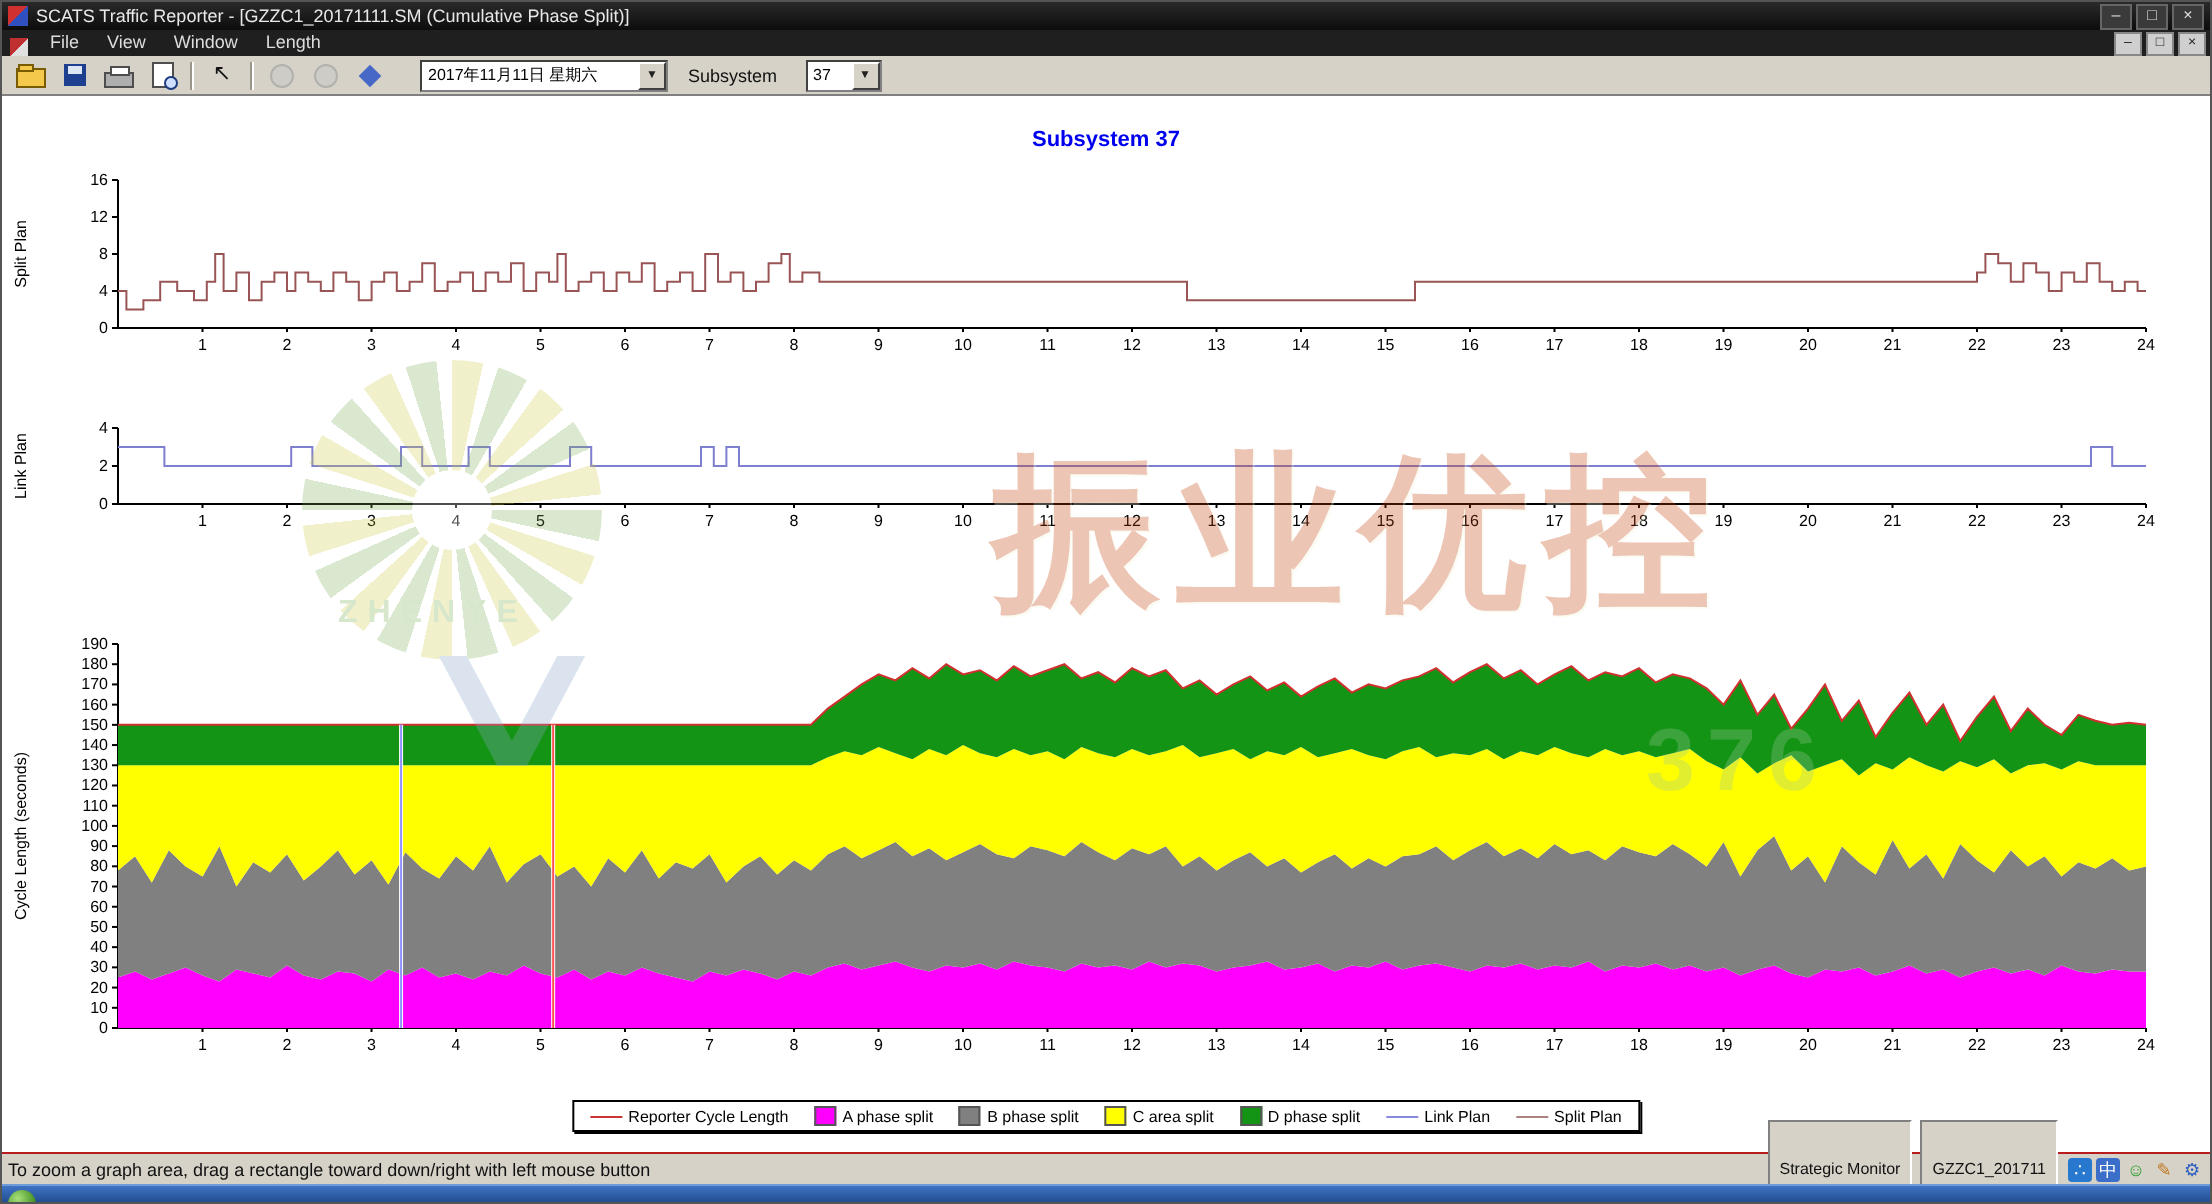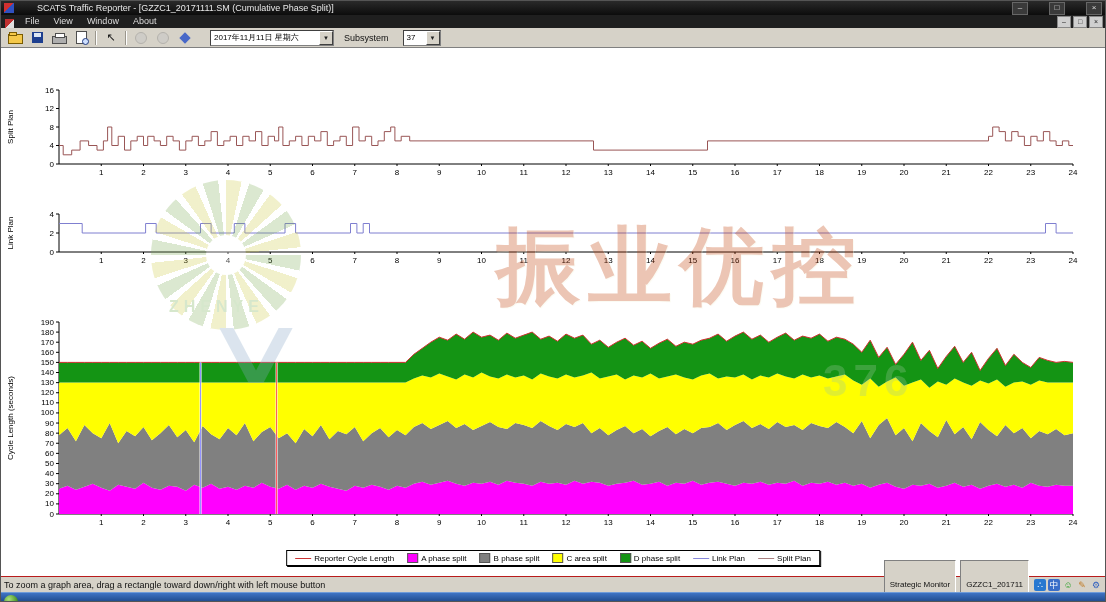--- a/index.html
+++ b/index.html
@@ -1,18 +1,18 @@
 <!DOCTYPE html>
 <html><head>
 <meta charset="utf-8">
 <style>
   html,body{margin:0;padding:0;width:1106px;height:602px;font-family:"Liberation Sans",sans-serif;background:#c0c0c0;}
   .app{position:relative;width:1106px;height:602px;overflow:hidden;background:#fff;border:1px solid #555;box-sizing:border-box;}
   
-  .titlebar{position:absolute;top:0;left:0;right:0;height:14px;background:linear-gradient(#2a2a2a,#0c0c0c);color:#e8e8e8;display:flex;align-items:center;font-size:9px;padding:0 3px;gap:19px;}
+  .titlebar{position:absolute;top:0;left:0;right:0;height:14px;background:linear-gradient(#2a2a2a,#0c0c0c);color:#e8e8e8;display:flex;align-items:center;font-size:9px;padding:0 3px;}
   .titlebar .app-ico{width:10px;height:10px;background:linear-gradient(135deg,#d03030 50%,#3050c0 50%);margin-right:4px;flex:0 0 auto;}
   .titlebar .ttl{flex:1;white-space:nowrap;overflow:hidden;}
   .winbtn{width:14px;height:11px;margin-left:2px;background:#3a3a3a;border:1px solid #666;color:#ddd;font-size:8px;line-height:10px;text-align:center;cursor:default;}
   
   .menubar{position:absolute;top:14px;left:0;right:0;height:13px;background:#1f1f1f;color:#ddd;display:flex;align-items:flex-end;font-size:9px;}
   .menubar .mdi-ico{width:9px;height:9px;margin:0 4px;background:linear-gradient(135deg,#c03030 50%,#e0e0e0 50%);}
   .menu-item{padding:0 7px;height:13px;line-height:13px;}
   .menubar .spacer{flex:1;}
   .mdibtn{width:12px;height:10px;margin-right:2px;background:#cfcfcf;border:1px solid #888;color:#222;font-size:7px;line-height:9px;text-align:center;}
   
@@ -81,21 +81,21 @@
     <span class="winbtn">–</span>
     <span class="winbtn">□</span>
     <span class="winbtn">×</span>
   </div>
 
   <div class="menubar">
     <span class="mdi-ico"></span>
     <span class="menu-item">File</span>
     <span class="menu-item">View</span>
     <span class="menu-item">Window</span>
-    <span class="menu-item">About</span>
+    <span class="menu-item">Length</span>
     <span class="spacer"></span>
     <span class="mdibtn">–</span>
     <span class="mdibtn">□</span>
     <span class="mdibtn">×</span>
   </div>
 
   <div class="toolbar">
     <span id="toolbar-buttons" style="display:flex;align-items:center;">
         <span class="tbtn">
           <span class="ic ic-folder-open-icon"></span>
@@ -129,20 +129,21 @@
       <span class="carr">▼</span>
     </div>
     <span class="tlabel">Subsystem</span>
     <div class="combo" style="width:36px;">
       <span class="cval" style="flex:1;">37</span>
       <span class="carr">▼</span>
     </div>
   </div>
 
   <div class="client">
+    <div class="chart-title">Subsystem 37</div>
     <svg id="chart-split" width="1100" height="104">
         <g>
           <line x1="56" y1="12" x2="56" y2="86" stroke="#000" stroke-width="1"></line>
           <line x1="56" y1="86" x2="1070" y2="86" stroke="#000" stroke-width="1"></line>
           <line x1="53" y1="86" x2="56" y2="86" stroke="#000" stroke-width="1"></line>
           <text x="51" y="88.5" text-anchor="end">0</text>
           <line x1="53" y1="67.5" x2="56" y2="67.5" stroke="#000" stroke-width="1"></line>
           <text x="51" y="70" text-anchor="end">4</text>
           <line x1="53" y1="49" x2="56" y2="49" stroke="#000" stroke-width="1"></line>
           <text x="51" y="51.5" text-anchor="end">8</text>

